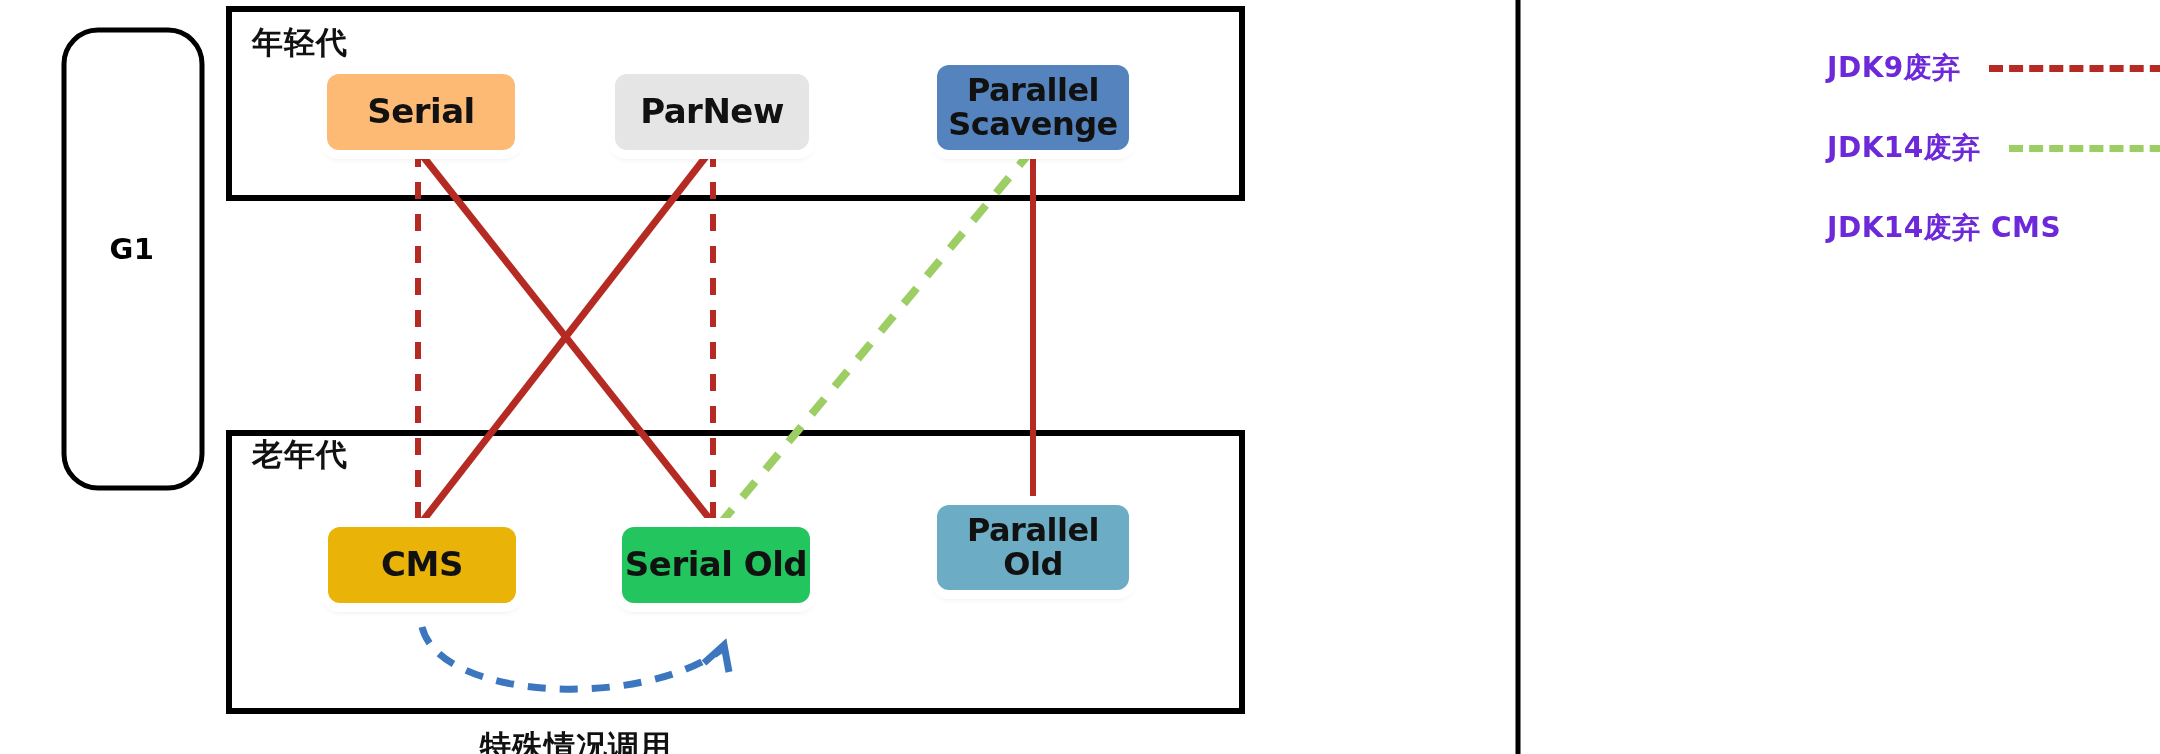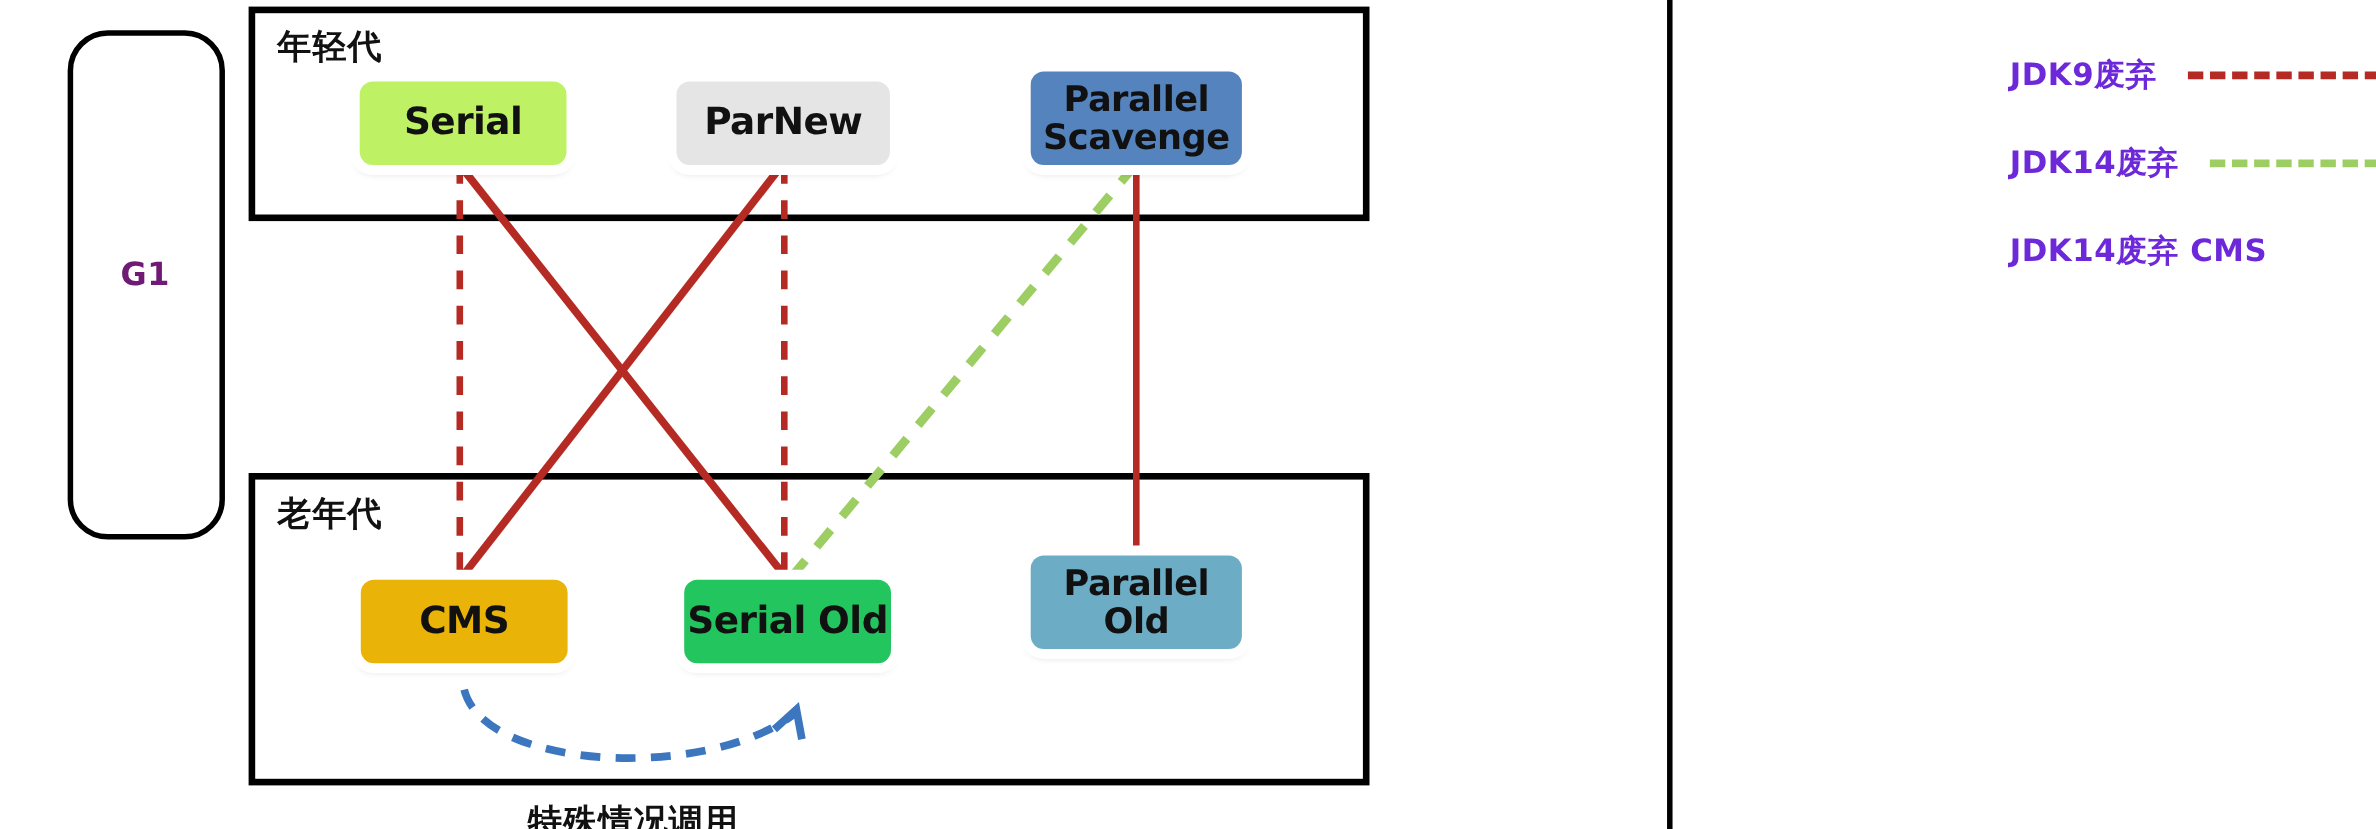--- a/index.html
+++ b/index.html
@@ -17,21 +17,21 @@
     box-shadow:0 0 0 9px #ffffff, 0 5px 9px rgba(0,0,0,0.30);
     font-family:"DejaVu Sans","Liberation Sans",sans-serif;
     letter-spacing:-0.5px;
   }
   .lane-title{
     position:absolute;font-weight:bold;color:#111;
     font-family:"DejaVu Sans","Liberation Sans",sans-serif;
     font-size:31px;letter-spacing:1px;
   }
   .g1-label{
-    position:absolute;font-weight:bold;color:#701a75;font-size:29px;
+    position:absolute;font-weight:bold;color:#000000;font-size:29px;
     left:22px;width:140px;text-align:center;top:232px;letter-spacing:0.5px;
   }
   .legend-row{position:absolute;display:flex;align-items:center;}
   .legend-text{
     font-weight:bold;color:#6d28d9;font-size:28px;white-space:nowrap;
     font-family:"DejaVu Sans","Liberation Sans",sans-serif;letter-spacing:0.5px;
   }
   .legend-line{
     width:215px;height:0;margin-left:28px;border-top-width:7px;border-top-style:dashed;
   }
@@ -66,25 +66,25 @@
     <line x1="992" y1="150" x2="680" y2="524" stroke="#9dce63" stroke-width="8" stroke-dasharray="20 16"></line>
 
     <line x1="993" y1="150" x2="993" y2="505" stroke="#b52b23" stroke-width="6"></line>
 
     <path d="M 382 627 C 400 700 600 710 681 650" fill="none" stroke="#3b76bf" stroke-width="7" stroke-dasharray="18 14"></path>
     <path d="M 664 663 L 684 645 L 689 672" fill="none" stroke="#3b76bf" stroke-width="7" stroke-linejoin="miter"></path>
   </svg>
 
   <div class="lane-title" style="left:212px;top:22px;">年轻代</div>
 
-  <div class="lane-title" style="left:212px;top:446px;">老年代</div>
+  <div class="lane-title" style="left:212px;top:434px;">老年代</div>
 
   <div class="g1-label">G1</div>
 
-  <div class="gcbox" style="left:287px;top:74px;width:188px;height:76px;background:#bef264;font-size:34px;">
+  <div class="gcbox" style="left:287px;top:74px;width:188px;height:76px;background:#fdba74;font-size:34px;">
     <span>Serial</span>
   </div>
 
   <div class="gcbox" style="left:575px;top:74px;width:194px;height:76px;background:#e5e5e5;font-size:34px;">
     <span>ParNew</span>
   </div>
 
   <div class="gcbox" style="left:897px;top:65px;width:192px;height:85px;background:#5583bd;font-size:32px;white-space:pre-line;">
     <span>Parallel
 Scavenge</span>

